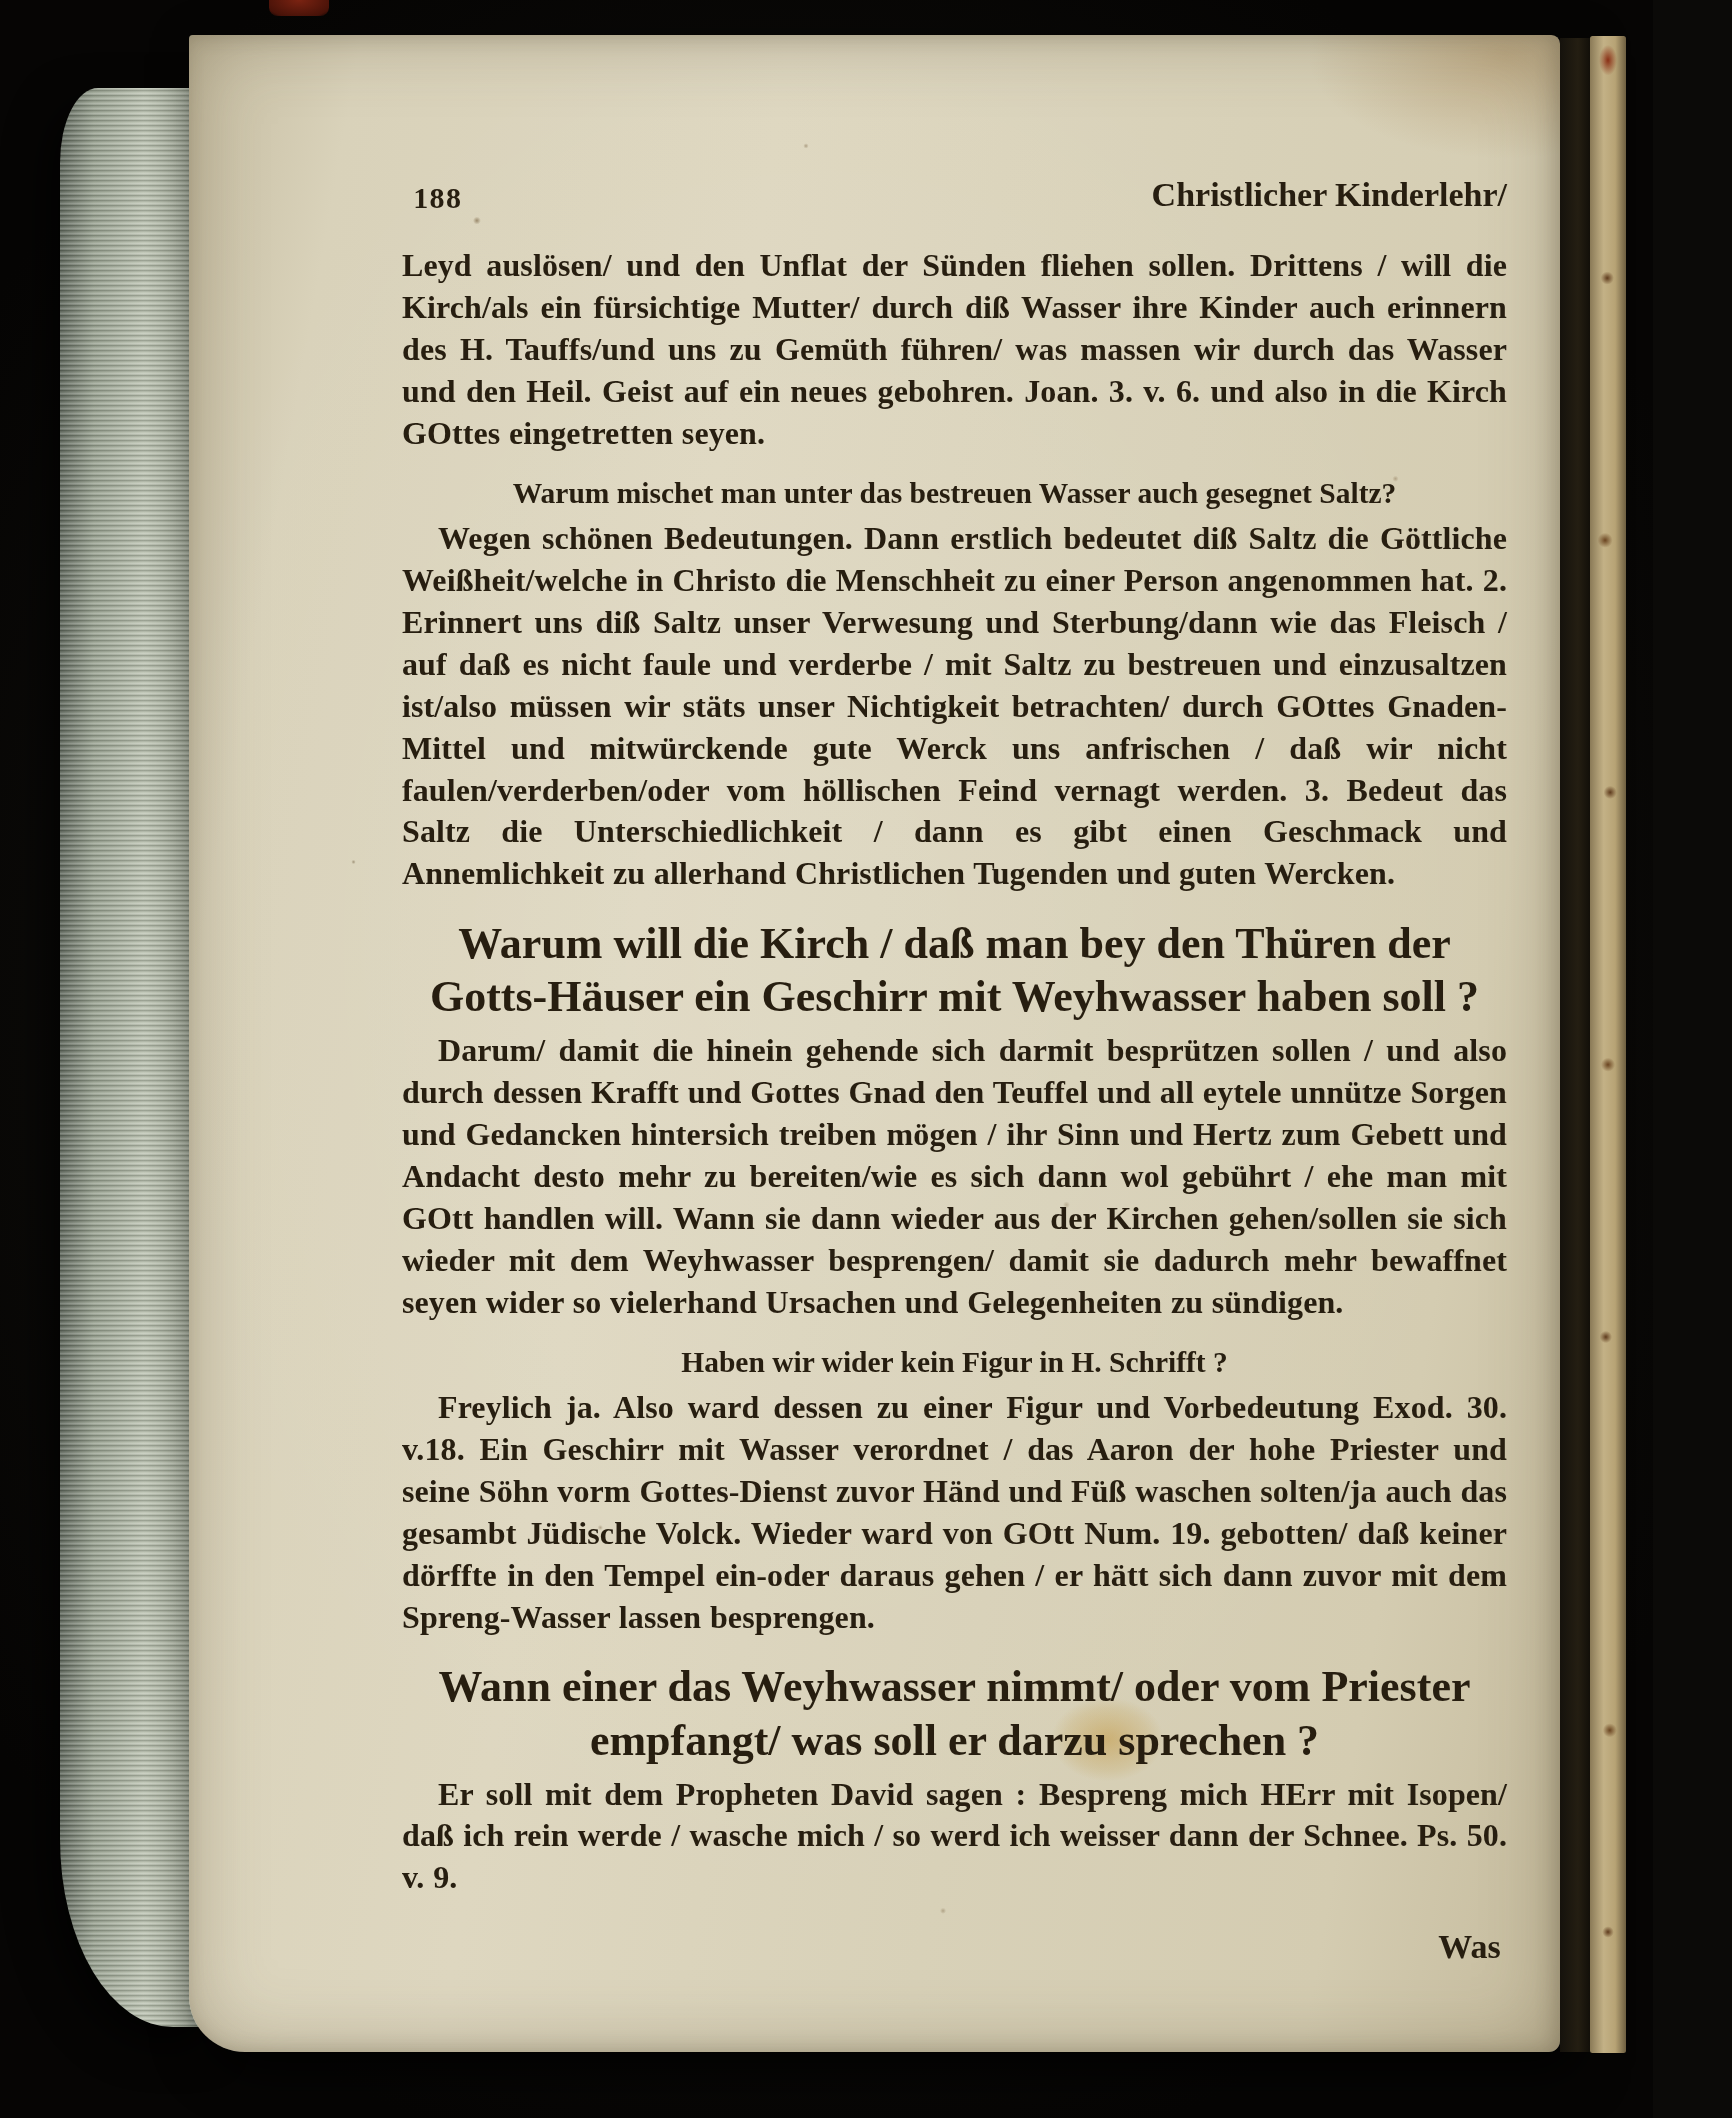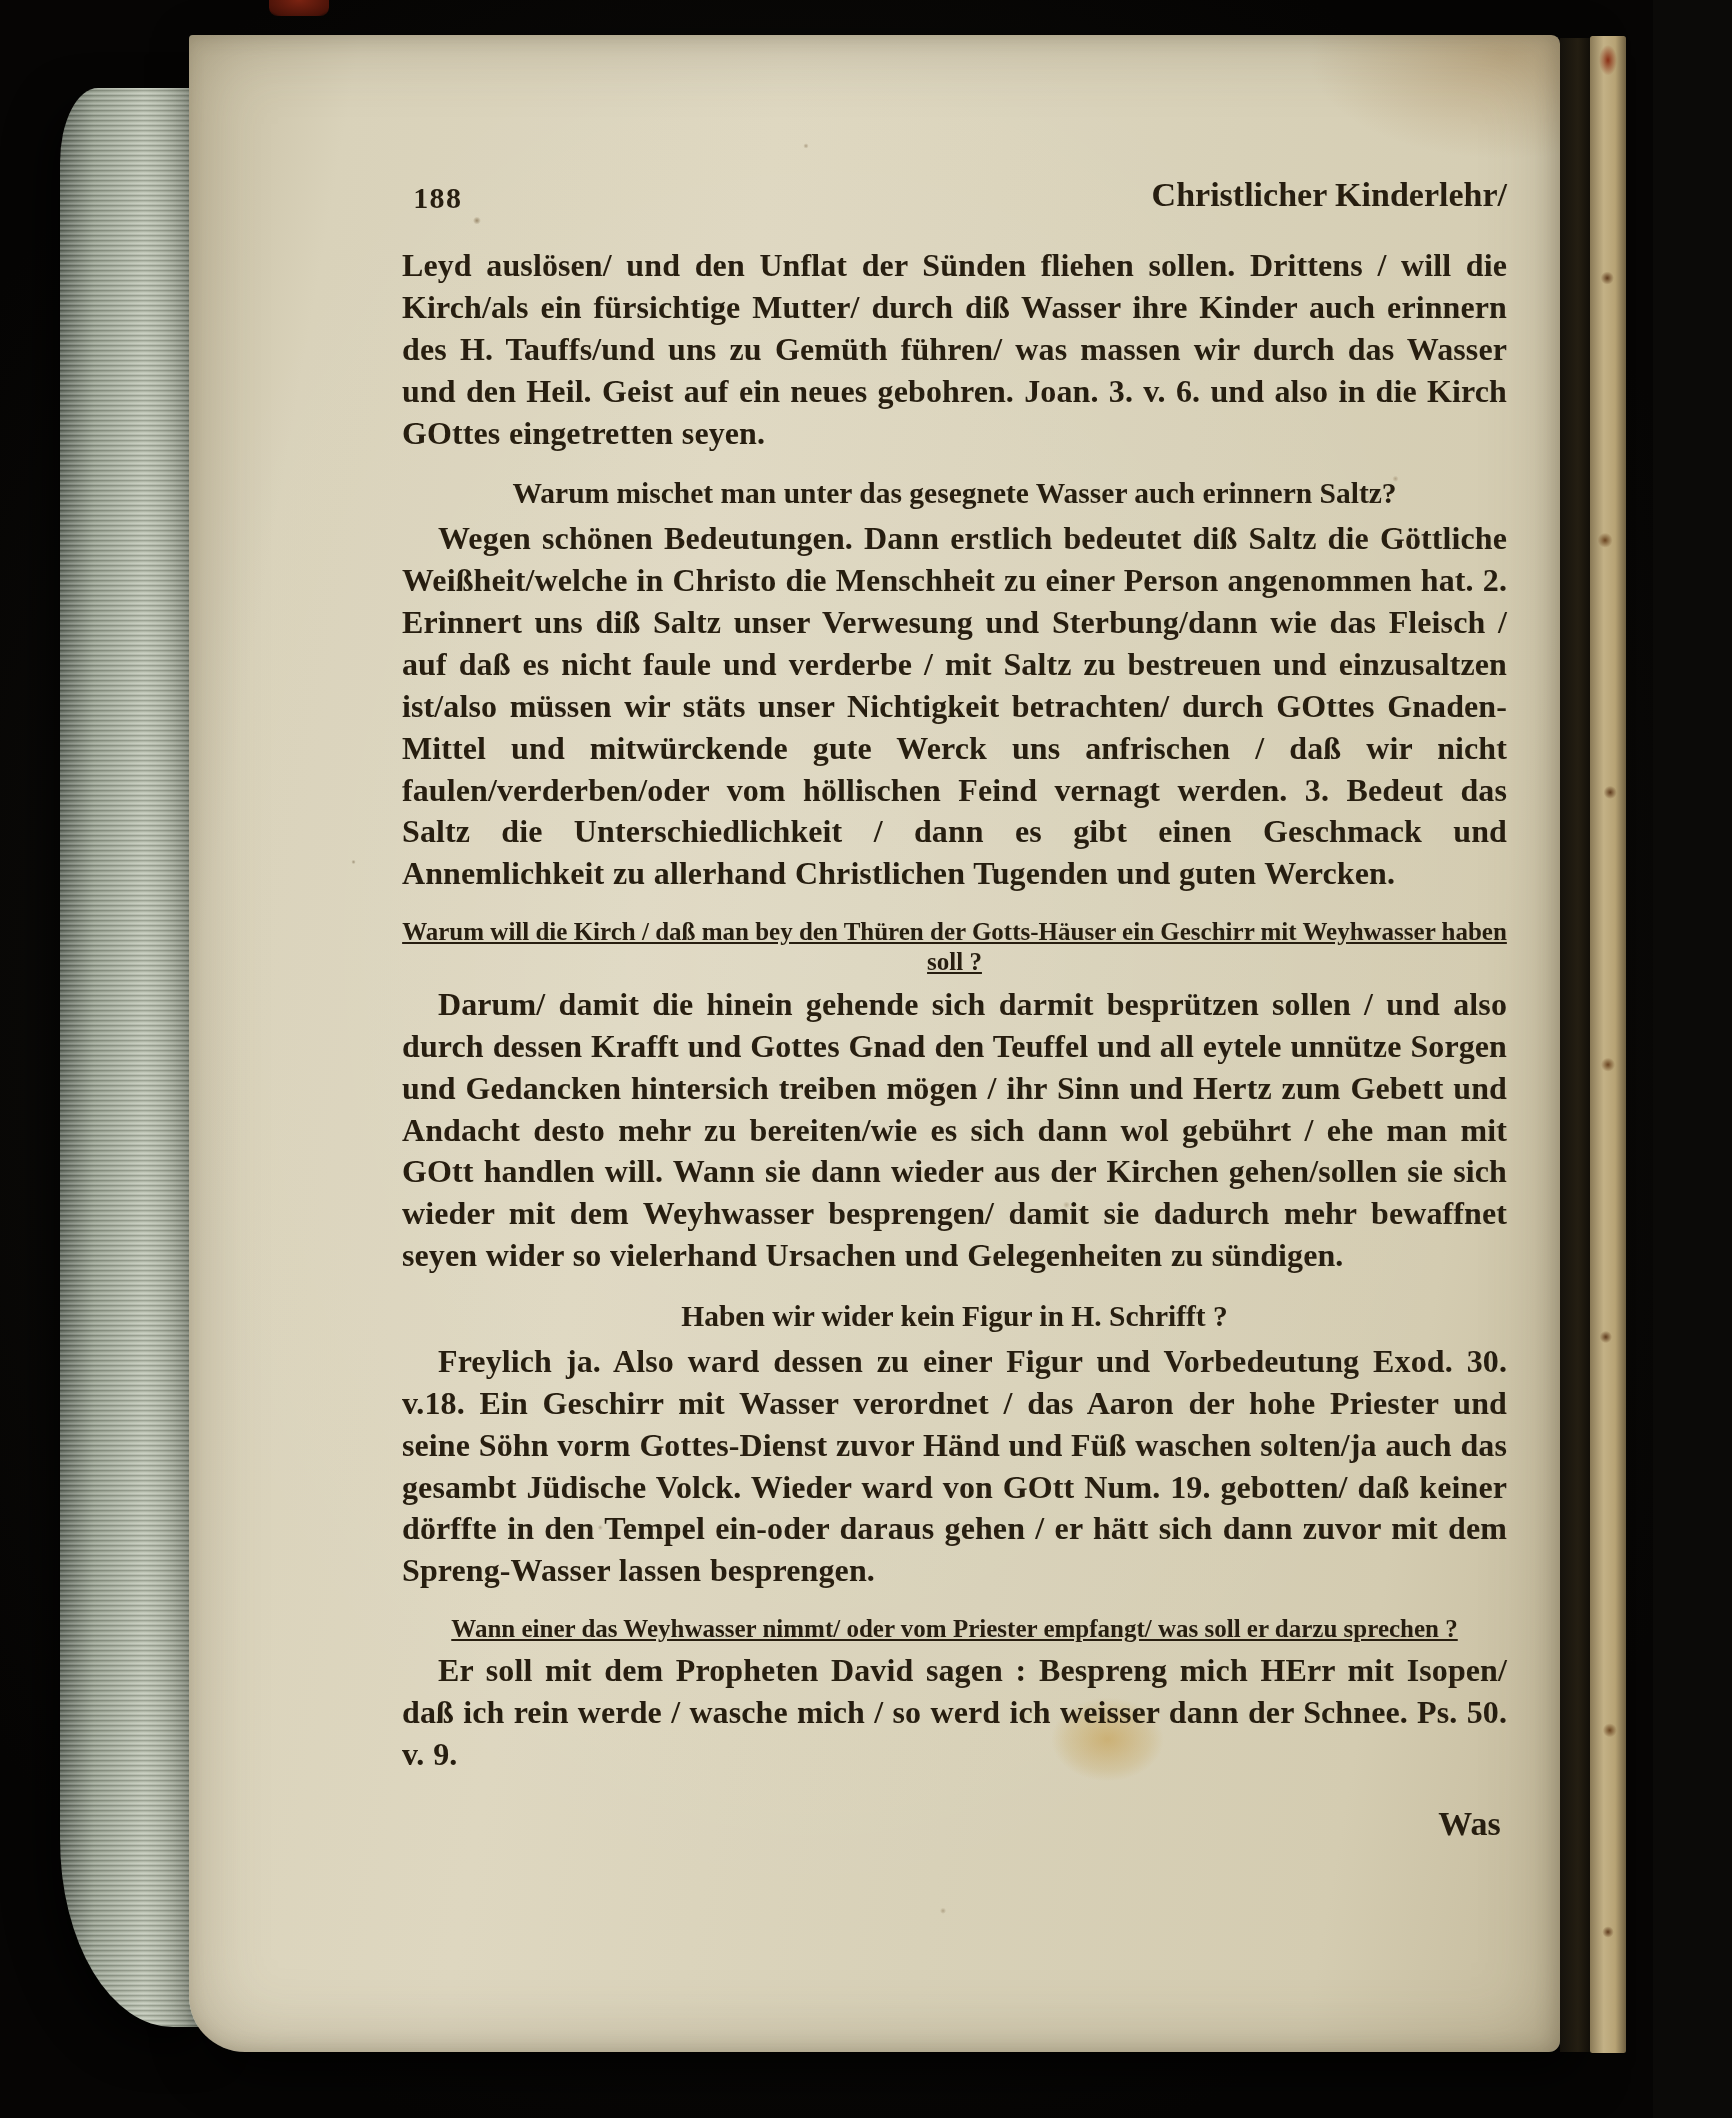--- a/index.html
+++ b/index.html
@@ -105,21 +105,21 @@
   }
   .body-text.indent { text-indent: 36px; font-family: Liberation Serif, serif; }
 
   .q-heading {
     margin: 21.3px 0 6.3px 0;
     font-size: 29.5px;
     line-height: 1.22;
     font-weight: 700;
     text-align: center;
   }
-  .q-heading.large { font-size: 25px; text-decoration: underline; }
+  .q-heading.large { font-size: 44px; }
 
   .catchword {
     margin-top: 29px;
     text-align: right;
     font-size: 34px;
     font-weight: 700;
     padding-right: 6.3px;
   }
 
   
@@ -173,21 +173,21 @@
 
   <div class="page">
 
     <div class="header-row">
       <span class="page-number">188</span>
       <span class="running-header">Christlicher Kinderlehr/</span>
     </div>
 
     <p class="body-text">Leyd auslösen/ und den Unflat der Sünden fliehen sollen.  Drittens / will die Kirch/als ein fürsichtige Mutter/ durch diß Wasser ihre Kinder auch erinnern des H. Tauffs/und uns zu Gemüth führen/ was massen wir durch das Wasser und den Heil. Geist auf ein neues gebohren. Joan. 3. v. 6. und also in die Kirch GOttes eingetretten seyen.</p>
 
-    <h2 class="q-heading">Warum mischet man unter das gesegnete Wasser auch erinnern Saltz?</h2>
+    <h2 class="q-heading">Warum mischet man unter das bestreuen Wasser auch gesegnet Saltz?</h2>
     <p class="body-text indent">Wegen schönen Bedeutungen. Dann erstlich bedeutet diß Saltz die Göttliche Weißheit/welche in Christo die Menschheit zu einer Person angenommen hat.  2.  Erinnert uns diß Saltz unser Verwesung und Sterbung/dann wie das Fleisch / auf daß es nicht faule und verderbe / mit Saltz zu bestreuen und einzusaltzen ist/also müssen wir stäts unser Nichtigkeit betrachten/ durch GOttes Gnaden-Mittel und mitwürckende gute Werck uns anfrischen / daß wir nicht faulen/verderben/oder vom höllischen Feind vernagt werden.  3. Bedeut das Saltz die Unterschiedlichkeit / dann es gibt einen Geschmack und Annemlichkeit zu allerhand Christlichen Tugenden und guten Wercken.</p>
 
     <h2 class="q-heading large">Warum will die Kirch / daß man bey den Thüren der Gotts-Häuser ein Geschirr mit Weyhwasser haben soll ?</h2>
     <p class="body-text indent">Darum/ damit die hinein gehende sich darmit besprützen sollen / und also durch dessen Krafft und Gottes Gnad den Teuffel und all eytele unnütze Sorgen und Gedancken hintersich treiben mögen / ihr Sinn und Hertz zum Gebett und Andacht desto mehr zu bereiten/wie es sich dann wol gebührt / ehe man mit GOtt handlen will.   Wann sie dann wieder aus der Kirchen gehen/sollen sie sich wieder mit dem Weyhwasser besprengen/ damit sie dadurch mehr bewaffnet seyen wider so vielerhand Ursachen und Gelegenheiten zu sündigen.</p>
 
     <h2 class="q-heading">Haben wir wider kein Figur in H. Schrifft ?</h2>
     <p class="body-text indent">Freylich ja. Also ward dessen zu einer Figur und Vorbedeutung Exod. 30. v.18.  Ein Geschirr mit Wasser verordnet / das Aaron der hohe Priester und seine Söhn vorm Gottes-Dienst zuvor Händ und Füß waschen solten/ja auch das gesambt Jüdische Volck.   Wieder ward von GOtt Num. 19. gebotten/ daß keiner dörffte in den Tempel ein-oder daraus gehen / er hätt sich dann zuvor mit dem Spreng-Wasser lassen besprengen.</p>
 
     <h2 class="q-heading large">Wann einer das Weyhwasser nimmt/ oder vom Priester empfangt/ was soll er darzu sprechen ?</h2>
     <p class="body-text indent">Er soll mit dem Propheten David sagen : Bespreng mich HErr mit Isopen/ daß ich rein werde / wasche mich / so werd ich weisser dann der Schnee.  Ps. 50. v. 9.</p>

